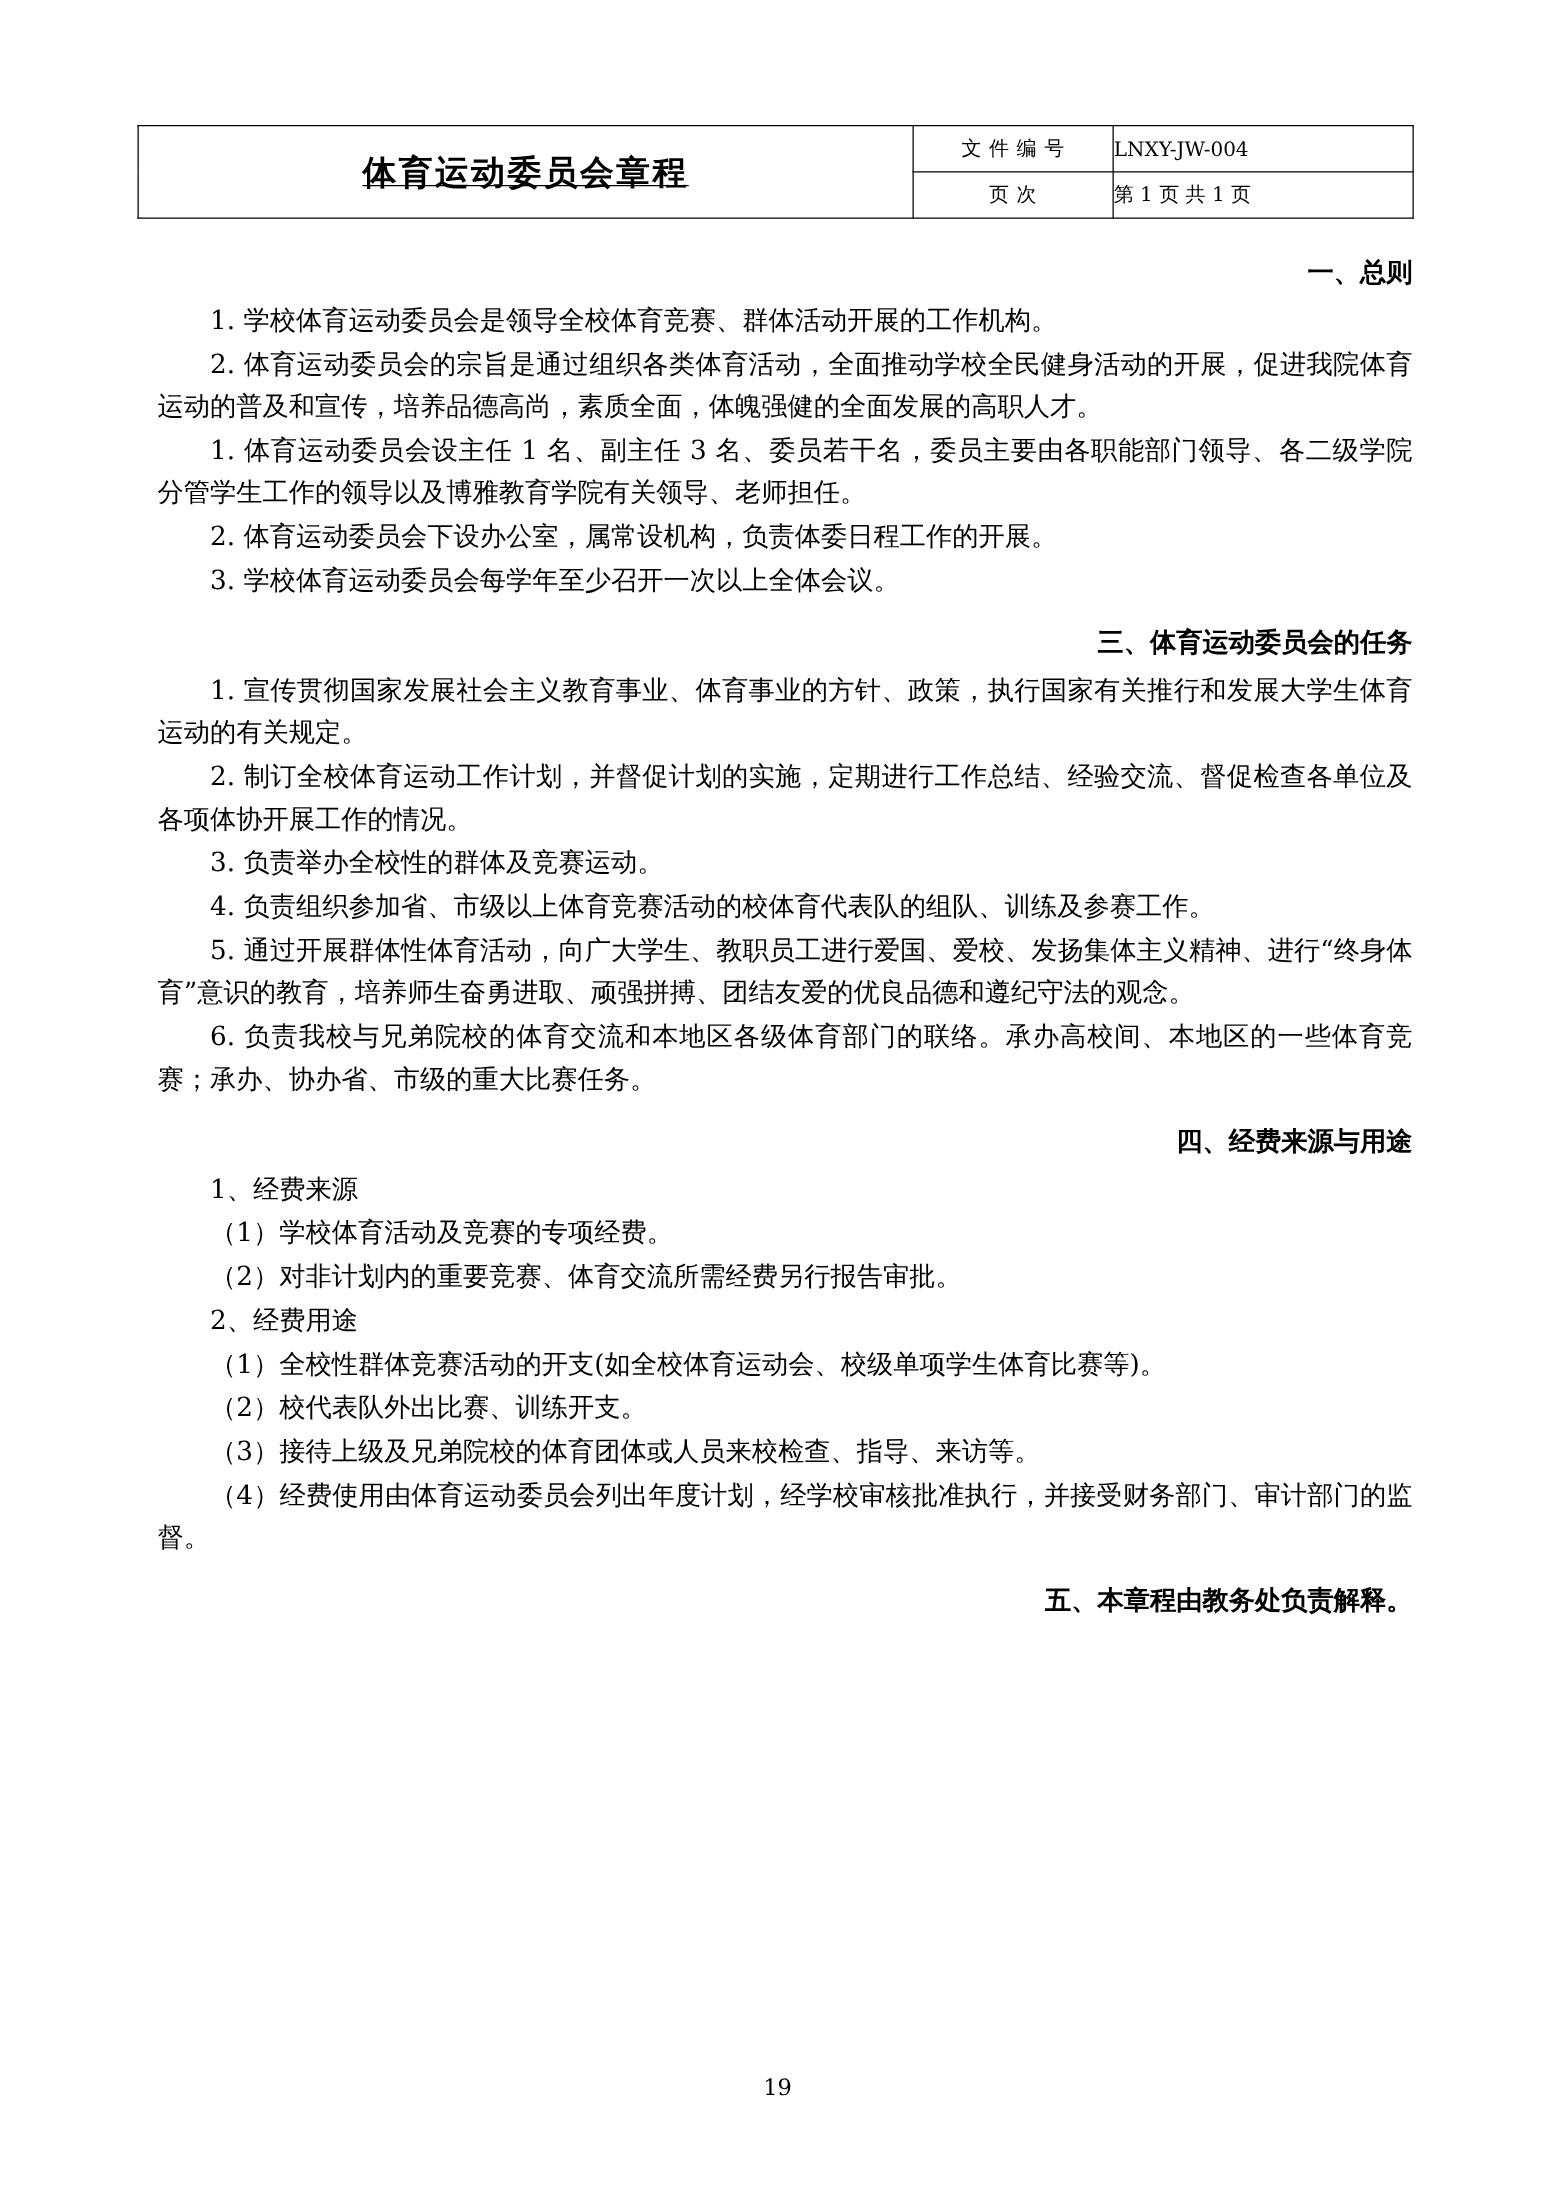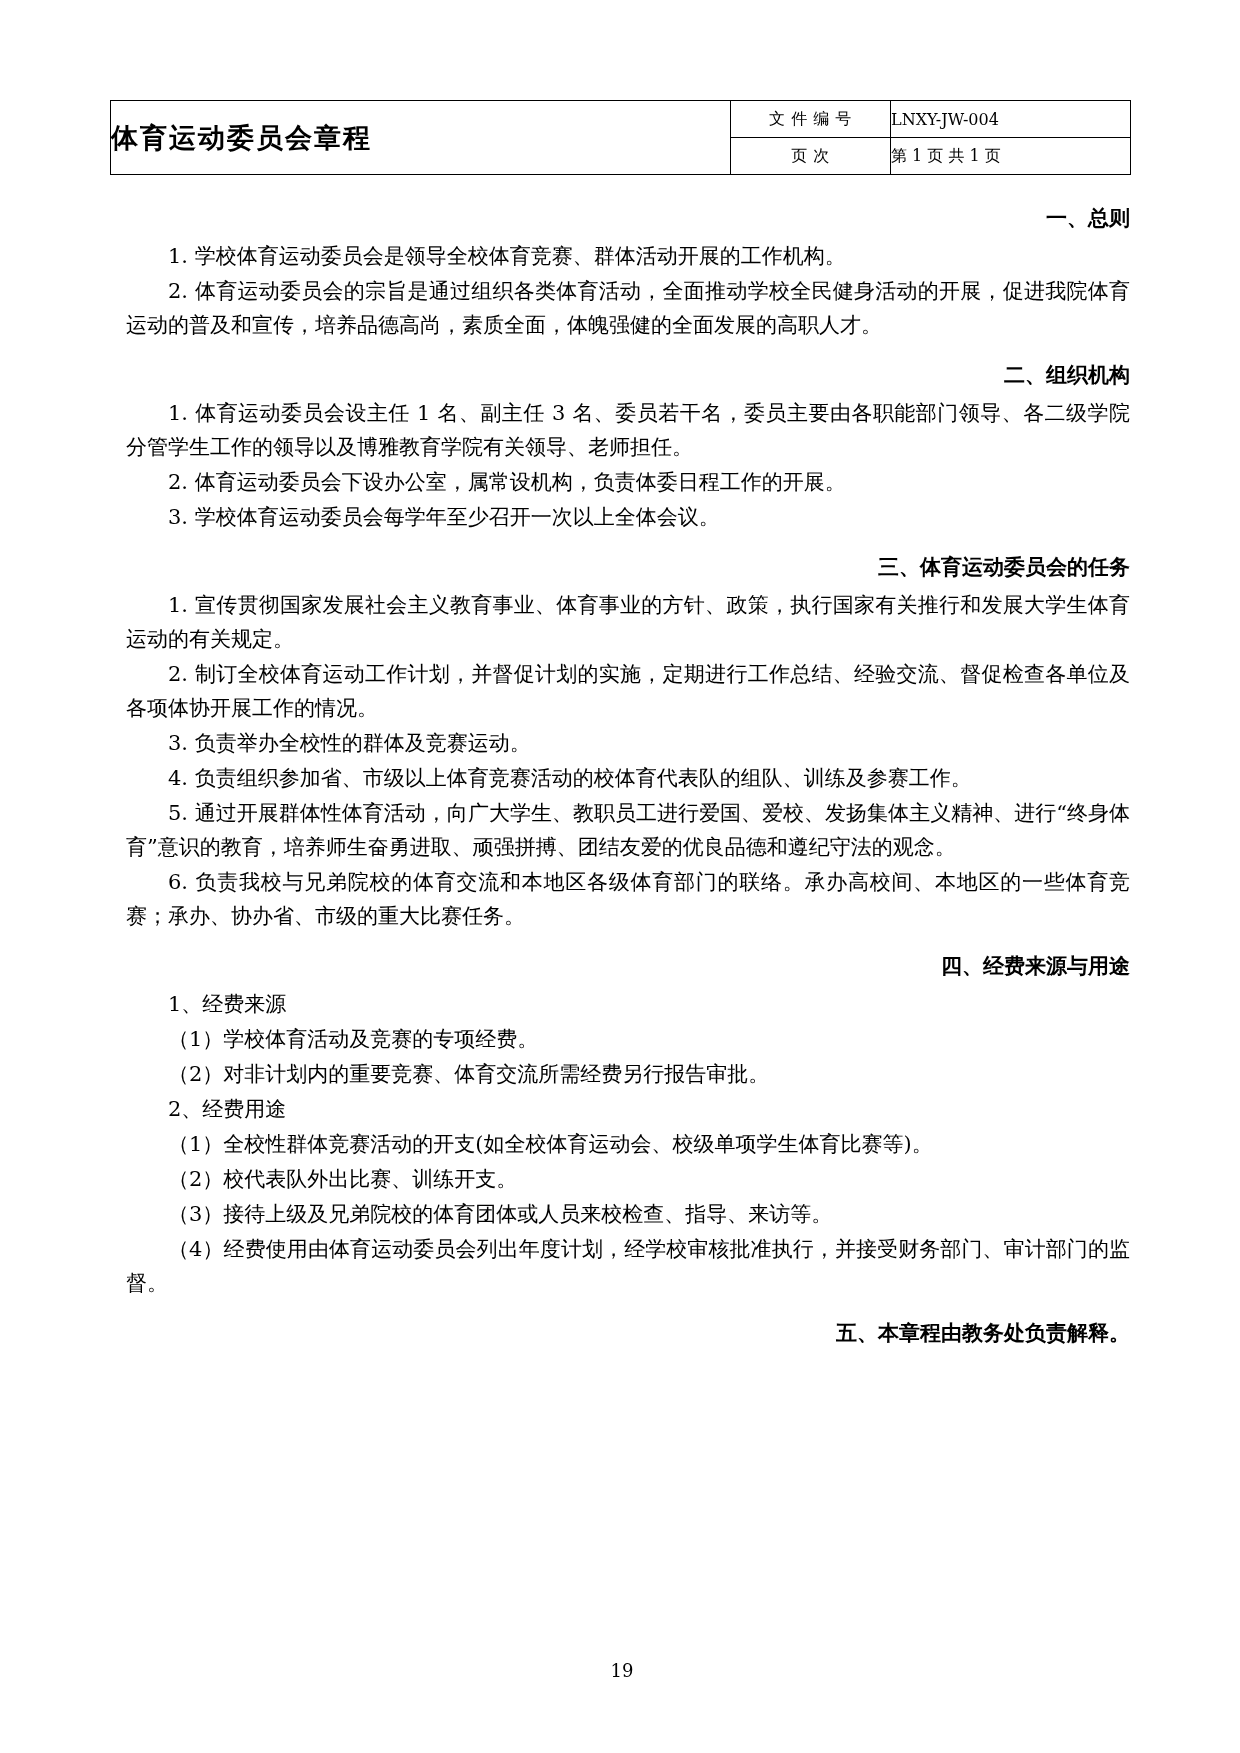--- a/index.html
+++ b/index.html
@@ -29,21 +29,22 @@
     table-layout: fixed;
     margin: 0 0 0 0;
   }
   .header-table td {
     border: 1px solid #000;
     padding: 0;
     vertical-align: middle;
   }
   .doc-title-cell {
     height: 72px;
-    text-align: left;
+    text-align: center;
+    text-decoration: underline;
   }
   .doc-title {
     font-family: "DejaVu Sans", "Liberation Sans", sans-serif;
     font-weight: bold;
     font-size: 27px;
     letter-spacing: 2px;
   }
   .meta-label {
     height: 36px;
     font-size: 16px;
@@ -114,21 +115,20 @@
       </tr>
     </tbody>
   </table>
 
   <div class="body">
 
     <div class="section-heading">一、总则</div>
     <p class="para">1. 学校体育运动委员会是领导全校体育竞赛、群体活动开展的工作机构。</p>
     <p class="para">2. 体育运动委员会的宗旨是通过组织各类体育活动，全面推动学校全民健身活动的开展，促进我院体育运动的普及和宣传，培养品德高尚，素质全面，体魄强健的全面发展的高职人才。</p>
 
-    <div class="section-heading">二、组织机构</div>
     <p class="para">1. 体育运动委员会设主任 1 名、副主任 3 名、委员若干名，委员主要由各职能部门领导、各二级学院分管学生工作的领导以及博雅教育学院有关领导、老师担任。</p>
     <p class="para">2. 体育运动委员会下设办公室，属常设机构，负责体委日程工作的开展。</p>
     <p class="para">3. 学校体育运动委员会每学年至少召开一次以上全体会议。</p>
 
     <div class="section-heading">三、体育运动委员会的任务</div>
     <p class="para">1. 宣传贯彻国家发展社会主义教育事业、体育事业的方针、政策，执行国家有关推行和发展大学生体育运动的有关规定。</p>
     <p class="para">2. 制订全校体育运动工作计划，并督促计划的实施，定期进行工作总结、经验交流、督促检查各单位及各项体协开展工作的情况。</p>
     <p class="para">3. 负责举办全校性的群体及竞赛运动。</p>
     <p class="para">4. 负责组织参加省、市级以上体育竞赛活动的校体育代表队的组队、训练及参赛工作。</p>
     <p class="para">5. 通过开展群体性体育活动，向广大学生、教职员工进行爱国、爱校、发扬集体主义精神、进行“终身体育”意识的教育，培养师生奋勇进取、顽强拼搏、团结友爱的优良品德和遵纪守法的观念。</p>

